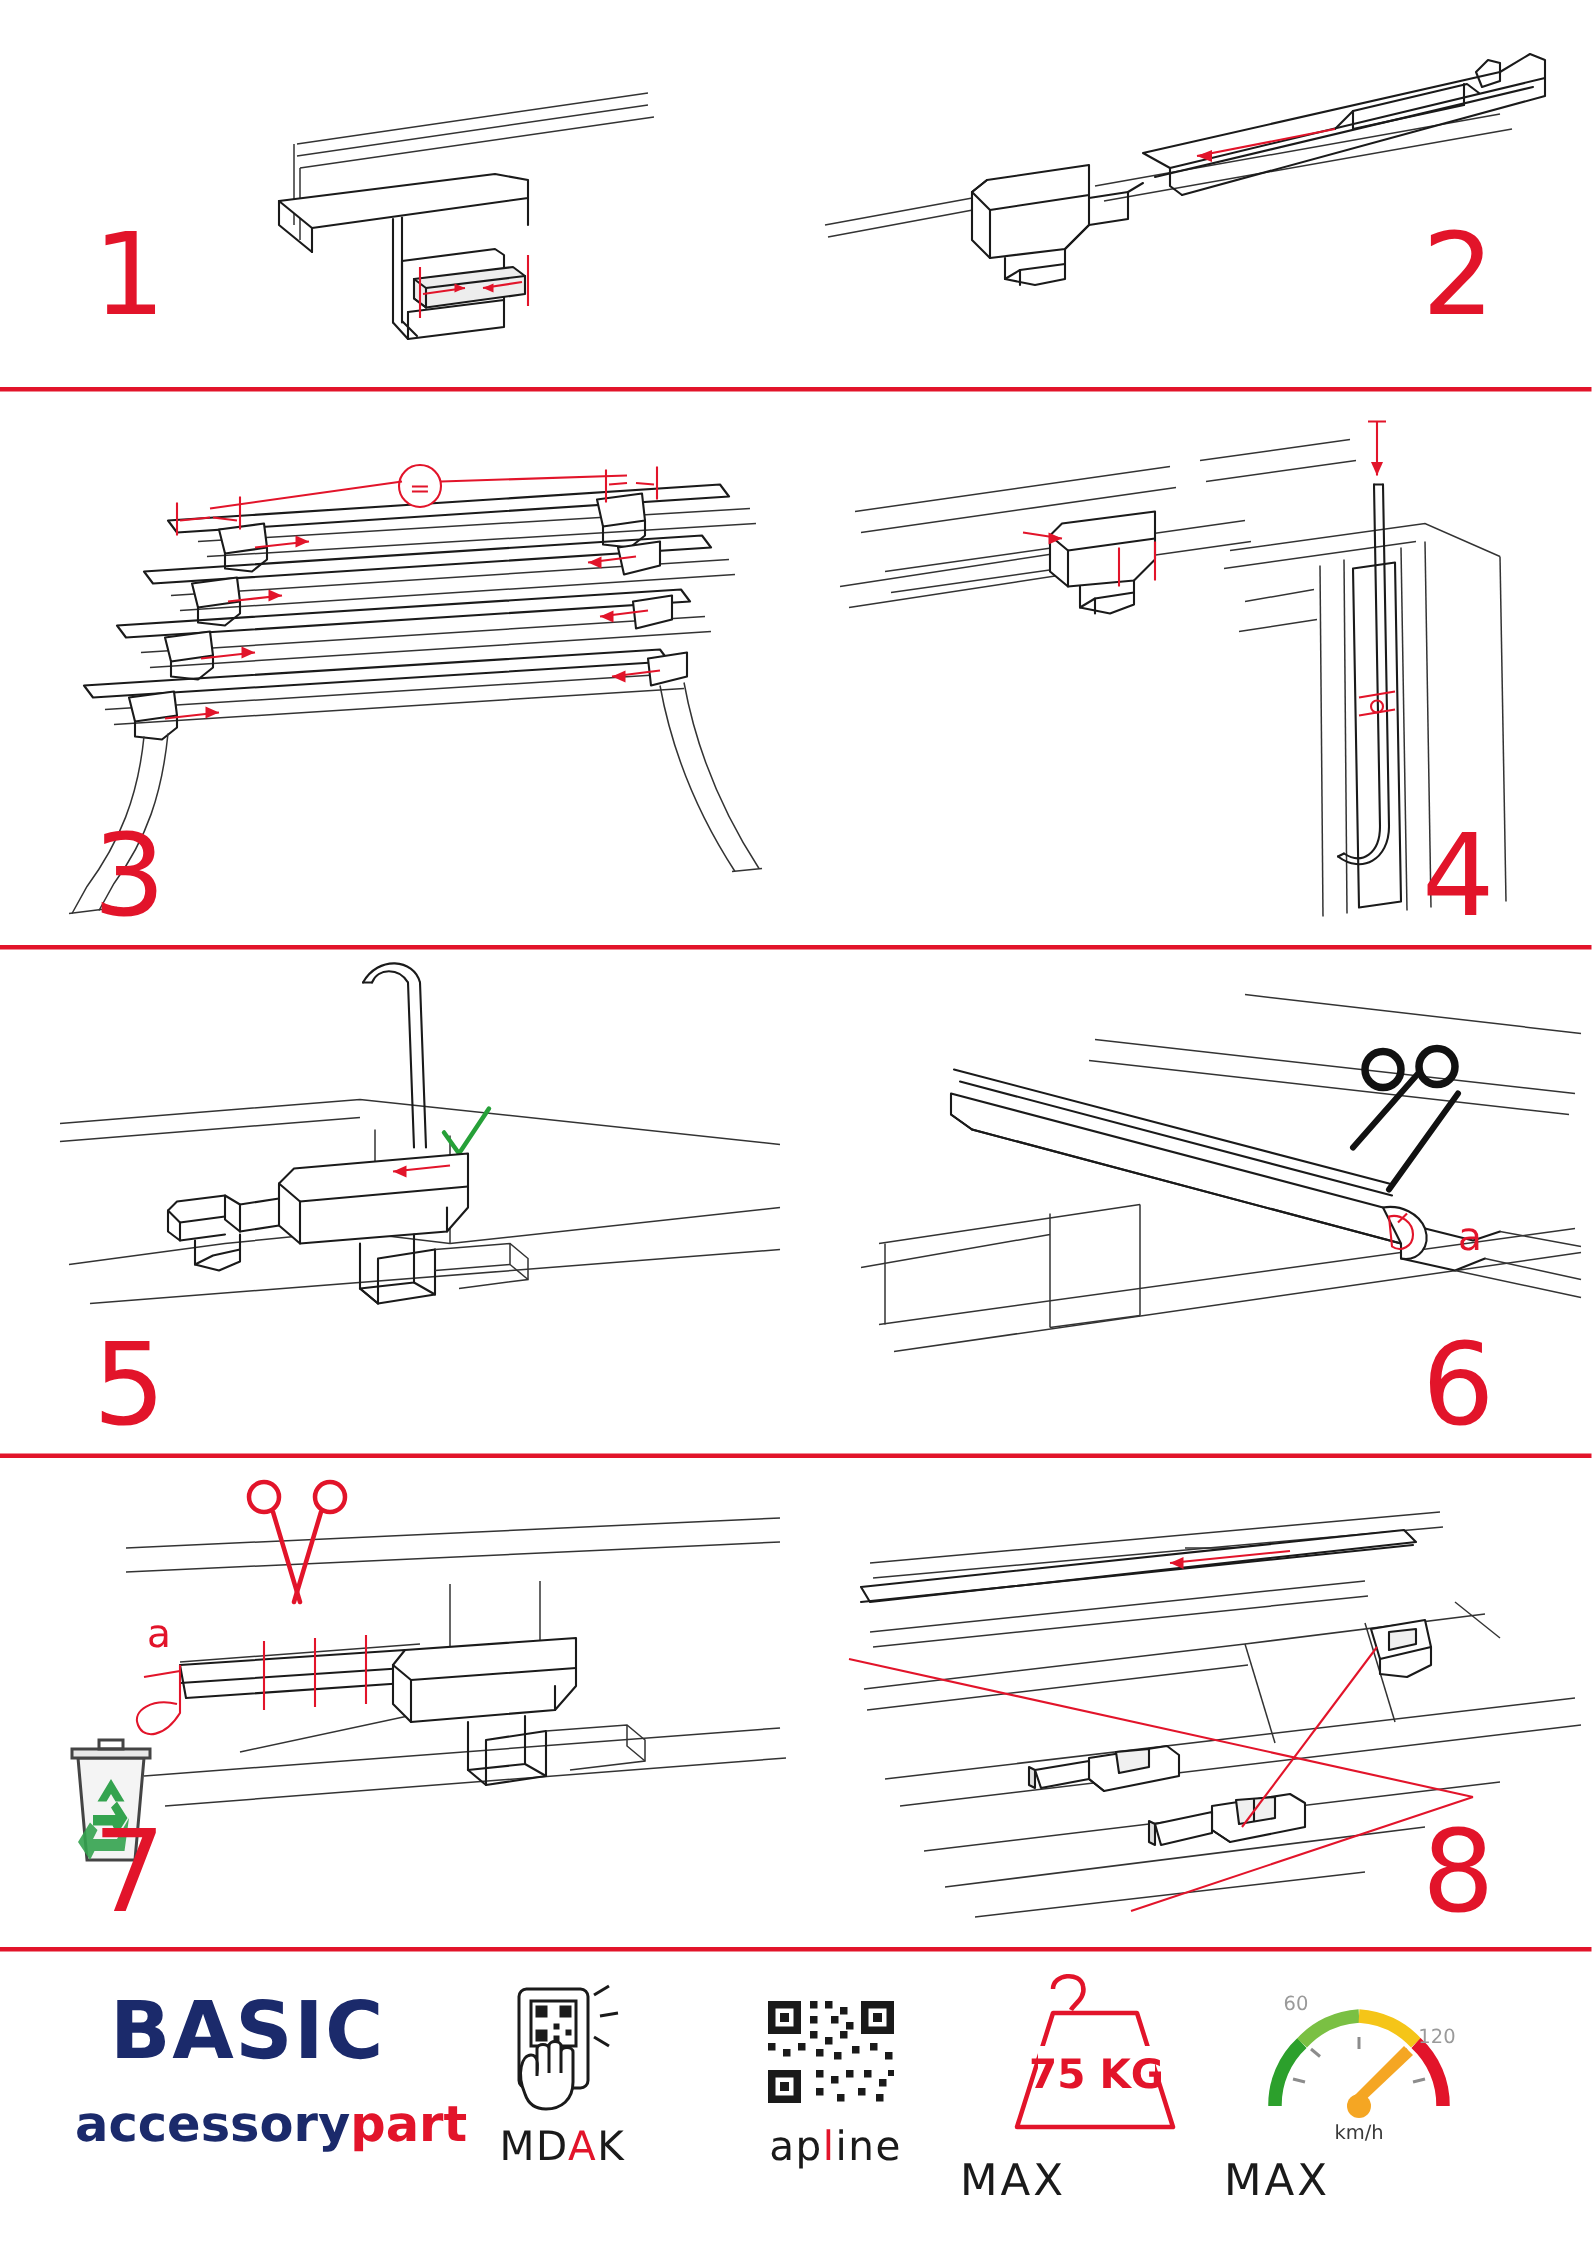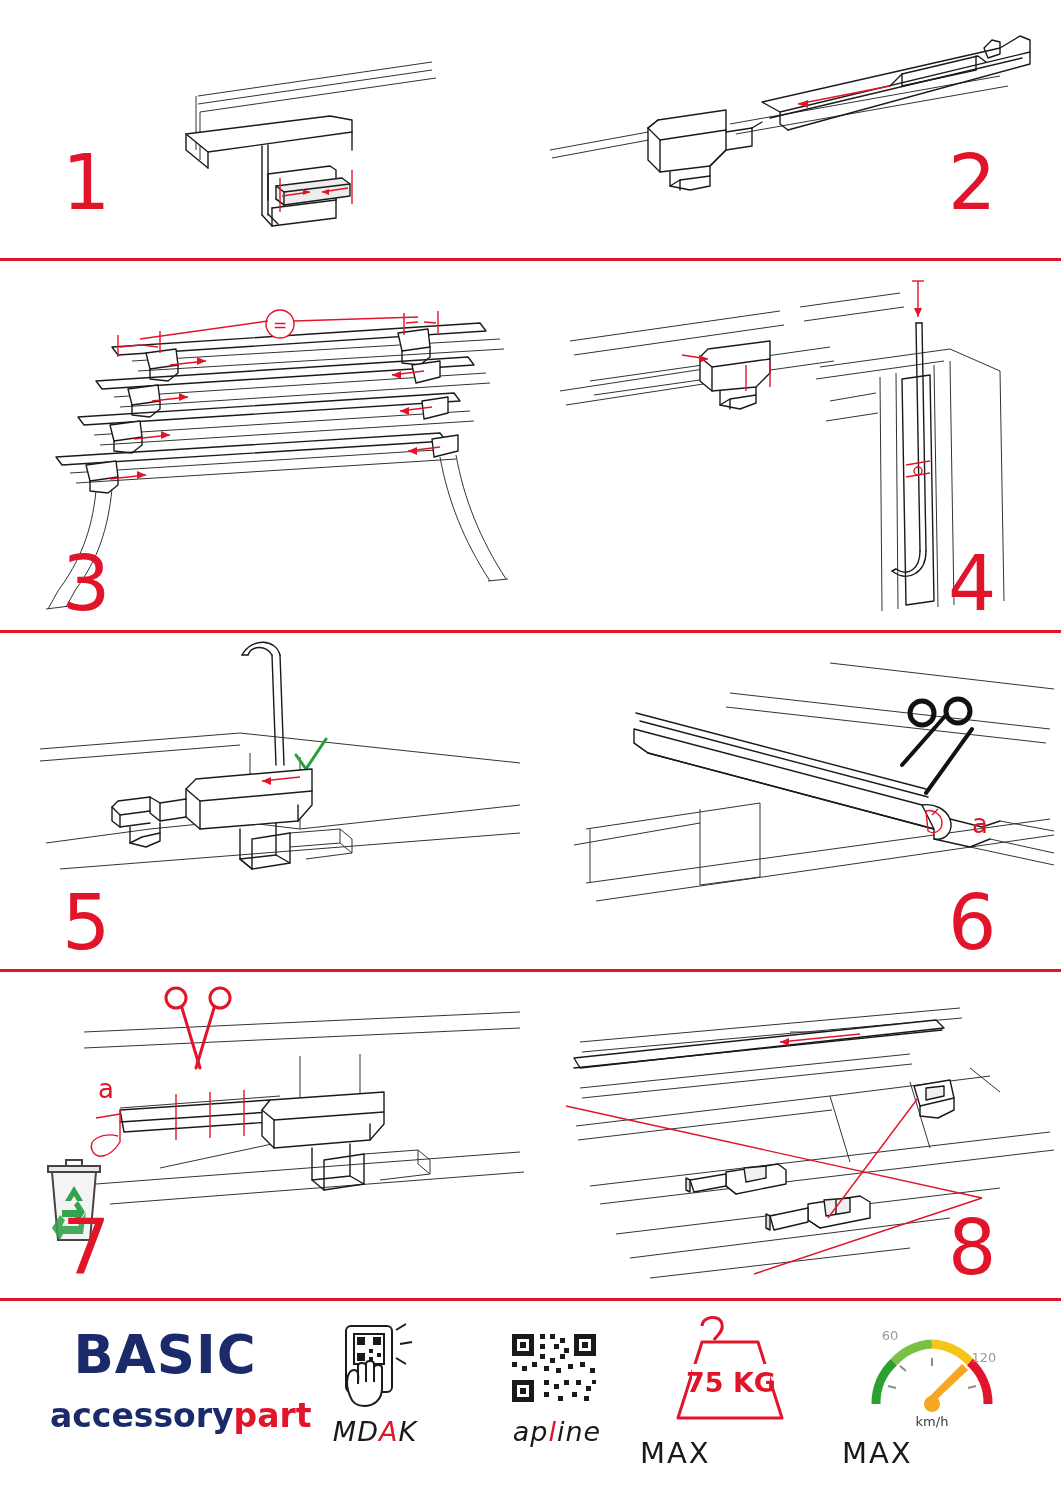--- a/index.html
+++ b/index.html
@@ -88,21 +88,20 @@
   .logo-item {
     position: absolute;
     text-align: center;
   }
   .logo-cap {
     font-family: "DejaVu Sans", sans-serif;
     font-size: 27px;
     letter-spacing: 1px;
     color: #1a1a1a;
     margin-top: 8px;
-    font-style: italic;
   }
   .logo-cap .accent { color: #e2142a; }
   .logo-cap.light { color: #7e7e7e; }
 
   .max-cap {
     font-family: "DejaVu Sans", sans-serif;
     font-size: 29px;
     color: #1a1a1a;
     letter-spacing: 2px;
     text-align: left;
@@ -688,21 +687,21 @@
         <g stroke="#e2142a" fill="none" stroke-width="3">
           <path d="M62 14 C62 4, 80 2, 82 12 C84 20, 76 24, 74 28"></path>
           <path d="M62 30 L118 30 L142 106 L38 106 Z" stroke-linejoin="round"></path>
         </g>
         <rect x="52" y="52" width="78" height="36" fill="#ffffff"></rect>
         <text x="91" y="80" text-anchor="middle" class="weight-txt">75 KG</text>
       </svg>
       <div class="max-cap">MAX</div>
     </div>
 
-    <div class="logo-item" style="left:842px;top:8px;width:180px;">
+    <div class="logo-item" style="left:816px;top:8px;width:180px;">
       <svg width="180" height="124" viewBox="0 0 180 124">
         <g fill="none" stroke-width="9" stroke-linecap="butt">
           <path d="M34 96 A56 56 0 0 1 52 54" stroke="#2ca02c"></path>
           <path d="M52 54 A56 56 0 0 1 90 36" stroke="#7ac043"></path>
           <path d="M90 36 A56 56 0 0 1 128 54" stroke="#f5c518"></path>
           <path d="M128 54 A56 56 0 0 1 146 96" stroke="#e2142a"></path>
         </g>
         <g fill="none" stroke="#8c8c8c" stroke-width="2">
           <path d="M46 78 L54 80"></path>
             <path d="M58 58 L64 63"></path>

